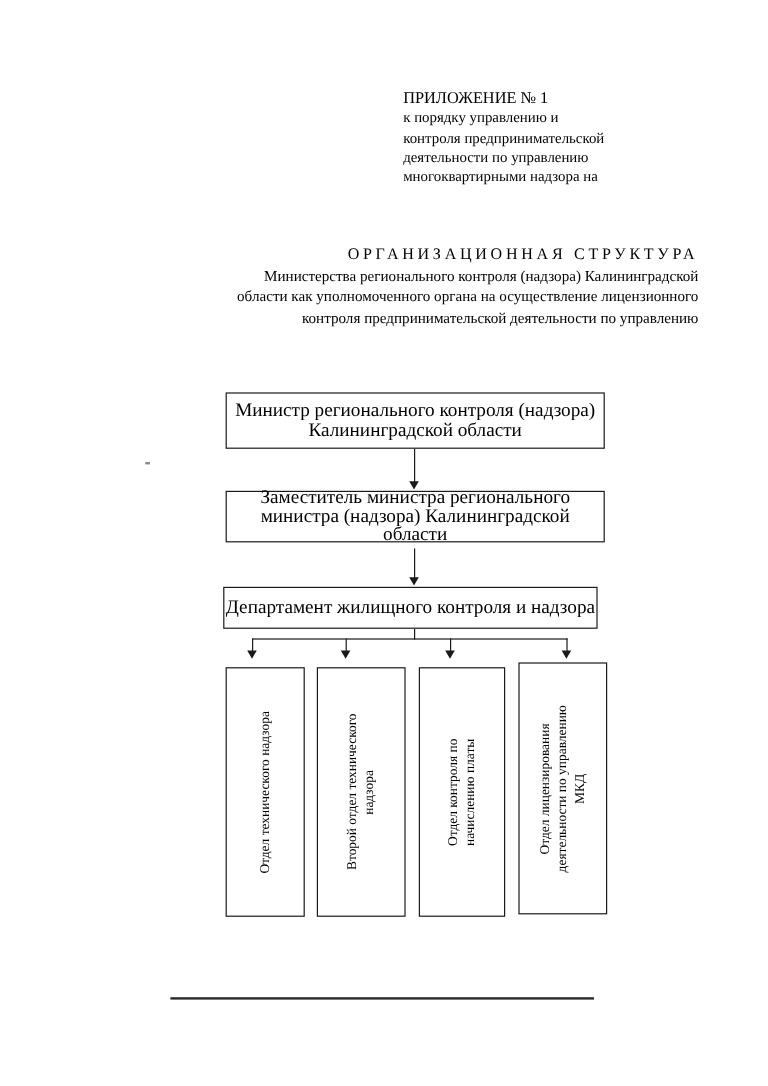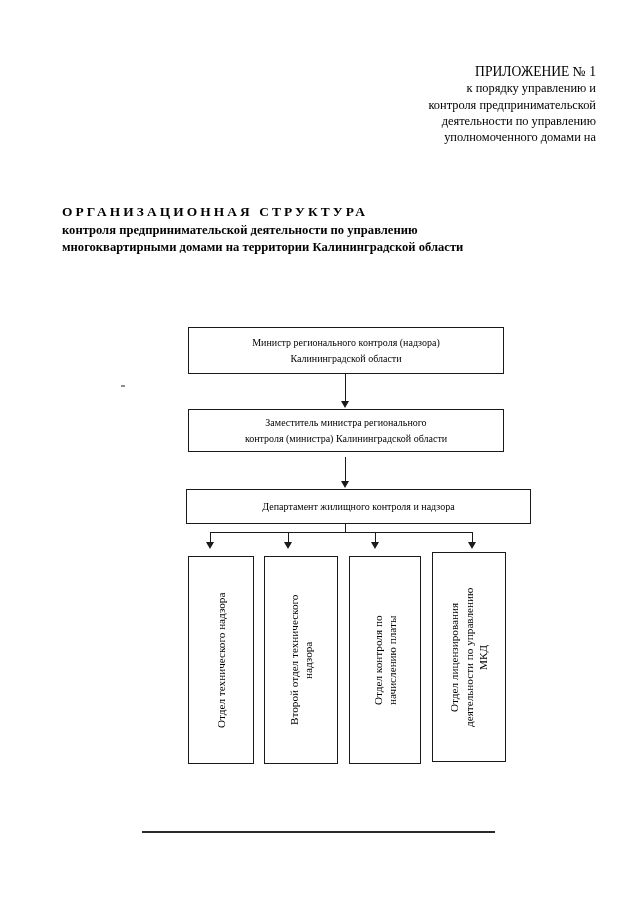--- a/index.html
+++ b/index.html
@@ -16,75 +16,75 @@
     width: 640px;
     height: 905px;
     overflow: hidden;
     background: #ffffff;
   }
 
   
   .header-block {
     position: absolute;
     left: 336px;
-    top: 64px;
+    top: 74px;
     width: 260px;
-    text-align: right;
+    text-align: left;
     font-size: 12.4px;
     line-height: 16.3px;
   }
   .header-block .line1 {
     font-size: 13.6px;
   }
 
   
   .title-block {
     position: absolute;
     left: 62px;
     top: 203px;
     width: 520px;
-    text-align: left;
-    font-weight: bold;
+    text-align: right;
+    font-weight: normal;
     font-size: 12.6px;
     line-height: 17.6px;
   }
   .title-block .main-title {
     font-size: 13.4px;
     letter-spacing: 3.1px;
     display: block;
     margin-bottom: 1px;
   }
 
   
   .box {
     position: absolute;
     border: 1.3px solid #1a1a1a;
     box-sizing: border-box;
     background: #ffffff;
     display: flex;
     align-items: center;
     justify-content: center;
     text-align: center;
-    font-size: 10px;
+    font-size: 16px;
     line-height: 15.5px;
   }
   .box.vert {
     writing-mode: vertical-rl;
     transform: rotate(180deg);
     font-size: 11.2px;
     line-height: 14.5px;
     padding: 6px 0;
   }
   .box .txt {
     display: block;
   }
 
   #box-minister   { left: 188px; top: 327px;  width: 316px; height: 47px; }
   #box-deputy     { left: 188px; top: 409px;  width: 316px; height: 43px; }
-  #box-department { left: 186px; top: 489px;  width: 345px; height: 35px; }
+  #box-department { left: 186px; top: 489px;  width: 312px; height: 35px; }
 
   #box-dept-1 { left: 188px; top: 556px; width: 66px;  height: 208px; }
   #box-dept-2 { left: 264px; top: 556px; width: 74px;  height: 208px; }
   #box-dept-3 { left: 349px; top: 556px; width: 72px;  height: 208px; }
   #box-dept-4 { left: 432px; top: 552px; width: 74px;  height: 210px; }
 
   
   .vline {
     position: absolute;
     width: 1.4px;
@@ -148,45 +148,46 @@
 </head>
 <body>
 
 <div id="page">
 
   <div class="header-block">
     <div class="line1">ПРИЛОЖЕНИЕ № 1</div>
     <div>к порядку управлению и</div>
     <div>контроля предпринимательской</div>
     <div>деятельности по управлению</div>
-    <div>уполномоченного домами на</div>
+    <div>многоквартирными надзора на</div>
   </div>
 
   <div class="title-block">
     <span class="main-title">ОРГАНИЗАЦИОННАЯ СТРУКТУРА</span>
+    <div>Министерства регионального контроля (надзора) Калининградской</div>
+    <div>области как уполномоченного органа на осуществление лицензионного</div>
     <div>контроля предпринимательской деятельности по управлению</div>
-    <div>многоквартирными домами на территории Калининградской области</div>
   </div>
 
   <div id="scan-speck"></div>
 
   <div class="box" id="box-minister">
     <span class="txt">
       <span>Министр регионального контроля (надзора)</span><br>
       <span>Калининградской области</span>
     </span>
   </div>
 
   <div class="vline" id="conn-1-stem"></div>
   <div class="arrow-head" id="conn-1-arrow"></div>
 
   <div class="box" id="box-deputy">
     <span class="txt">
       <span>Заместитель министра регионального</span><br>
-      <span>контроля (министра) Калининградской области</span>
+      <span>министра (надзора) Калининградской области</span>
     </span>
   </div>
 
   <div class="vline" id="conn-2-stem"></div>
   <div class="arrow-head" id="conn-2-arrow"></div>
 
   <div class="box" id="box-department">
     <span class="txt">Департамент жилищного контроля и надзора</span>
   </div>
 

